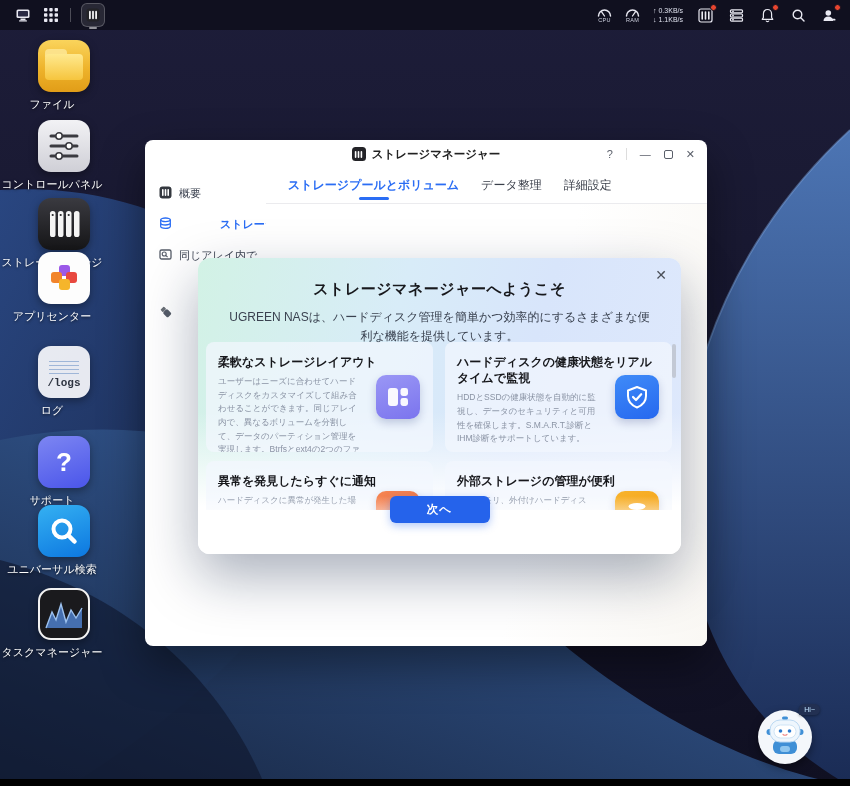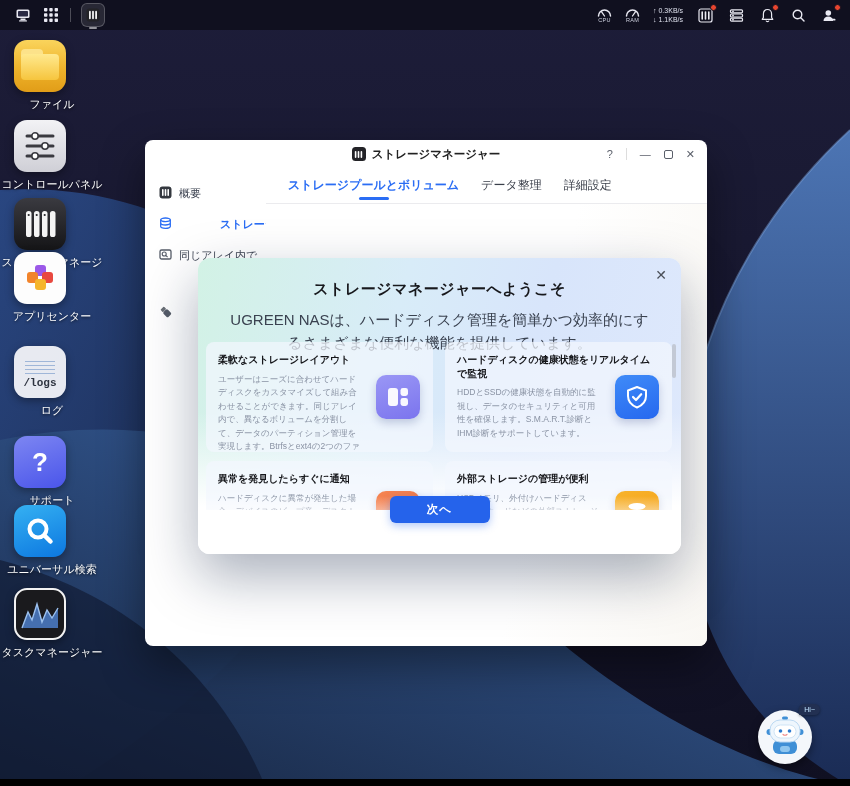--- a/index.html
+++ b/index.html
@@ -28,21 +28,21 @@
   }
   .tb-appslot::after { content:""; position:absolute; bottom:-3px; left:7px; width:8px; height:2px; border-radius:1px; background:rgba(255,255,255,.55); }
   .tb-right { margin-left:auto; display:flex; align-items:center; gap:13px; padding-right:12px; }
   .gauge { display:flex; flex-direction:column; align-items:center; line-height:1; }
   .gauge .lbl { font-size:5.5px; color:#cfd2e0; margin-top:1px; letter-spacing:.3px; }
   .net { font-size:7px; line-height:1.3; color:#dfe2ee; white-space:nowrap; }
   .tb-ic { position:relative; width:18px; height:18px; display:flex; align-items:center; justify-content:center; }
   .badge-dot { position:absolute; top:-2px; right:-3px; width:7px; height:7px; border-radius:50%; background:#e8452f; border:1px solid #10101f; }
 
   
-  .desk-item { position:absolute; width:76px; display:flex; flex-direction:column; align-items:flex-start; z-index:5; }
+  .desk-item { position:absolute; width:76px; display:flex; flex-direction:column; align-items:flex-end; z-index:5; }
   .tile { width:52px; height:52px; border-radius:13px; display:flex; align-items:center; justify-content:center; box-shadow:0 3px 8px rgba(0,0,0,.35); position:relative; overflow:hidden; }
   .desk-label { margin:6px -14px 0; width:104px; text-align:center; font-size:11px; color:#fff; text-shadow:0 1px 3px rgba(0,0,0,.75); line-height:1.25; }
   .tile-folder { background:linear-gradient(180deg,#fad45c 0%,#eeb32b 55%,#e19d18 100%); }
   .tile-folder::before { content:""; position:absolute; left:7px; top:9px; width:22px; height:8px; border-radius:4px 4px 0 0; background:#fce28a; }
   .tile-folder::after { content:""; position:absolute; left:7px; top:14px; width:38px; height:26px; border-radius:4px; background:linear-gradient(180deg,#ffe98f,#f6c53e); }
   .tile-cp { background:linear-gradient(180deg,#f2f2f5,#cfcfd6); }
   .tile-sm { background:linear-gradient(180deg,#3a3a40,#151517); }
   .tile-app { background:#fdfdfd; }
   .tile-logs { background:rgba(248,249,252,.92); flex-direction:column; }
   .logs-lines { width:30px; height:14px; margin-top:6px; background:repeating-linear-gradient(180deg,#9fb6d8 0 1.5px,transparent 1.5px 4px); }
@@ -80,24 +80,24 @@
   .dialog {
     position:absolute; left:198px; top:258px; width:483px; height:296px;
     border-radius:12px; z-index:15; overflow:hidden;
     background:
       linear-gradient(to bottom, rgba(255,255,255,0) 52%, #ffffff 84%),
       linear-gradient(105deg,#d2f2e5 0%, #d8ecf8 38%, #d8e5fb 64%, #dfe9fc 100%);
     box-shadow:0 22px 55px rgba(10,25,60,.35);
   }
   .dlg-close { position:absolute; top:10px; right:14px; font-size:14px; color:#4a4f58; line-height:1; }
   .dlg-title { text-align:center; margin-top:22px; font-size:15px; font-weight:bold; color:#17181c; letter-spacing:.5px; }
-  .dlg-sub { margin:9px auto 0; width:430px; text-align:center; font-size:15px; line-height:1.55; color:#3a4250; }
+  .dlg-sub { margin:9px auto 0; width:430px; text-align:center; font-size:12px; line-height:1.55; color:#3a4250; }
   .cards { position:absolute; left:8px; top:84px; width:466px; height:168px; display:grid; grid-template-columns:1fr 1fr; grid-auto-rows:110px; gap:9px 12px; overflow:hidden; }
   .card { background:rgba(243,247,253,.72); border-radius:8px; padding:12px 12px 10px; position:relative; overflow:hidden; }
-  .card-title { font-size:10px; font-weight:bold; color:#16171b; line-height:1.35; margin-bottom:5px; padding-right:2px;font-family:Liberation Mono, monospace; }
+  .card-title { font-size:12px; font-weight:bold; color:#16171b; line-height:1.35; margin-bottom:5px; padding-right:2px; }
   .card-body { font-size:8.5px; color:#8a93a4; line-height:1.6; padding-right:58px; }
   .card-icon { position:absolute; right:13px; width:44px; height:44px; border-radius:10px; display:flex; align-items:center; justify-content:center; box-shadow:0 4px 9px rgba(30,50,120,.22); }
   .row1 .card-icon { top:50%; transform:translateY(-50%); }
   .row2 .card-icon { top:30px; }
   .ci-purple { background:linear-gradient(160deg,#9a97f5,#7b74ee); }
   .ci-blue { background:linear-gradient(160deg,#3f8bf8,#2668ef); }
   .ci-orange { background:linear-gradient(160deg,#f58553,#ee6632); }
   .ci-amber { background:linear-gradient(160deg,#f8b32c,#f29a0e); }
   .dlg-scrollbar { position:absolute; right:5px; top:86px; width:4px; height:34px; border-radius:2px; background:#c3c9d5; }
   .dlg-footer { position:absolute; left:0; right:0; bottom:0; height:58px; display:flex; justify-content:center; background:linear-gradient(to bottom, rgba(255,255,255,0), #fff 55%); }

